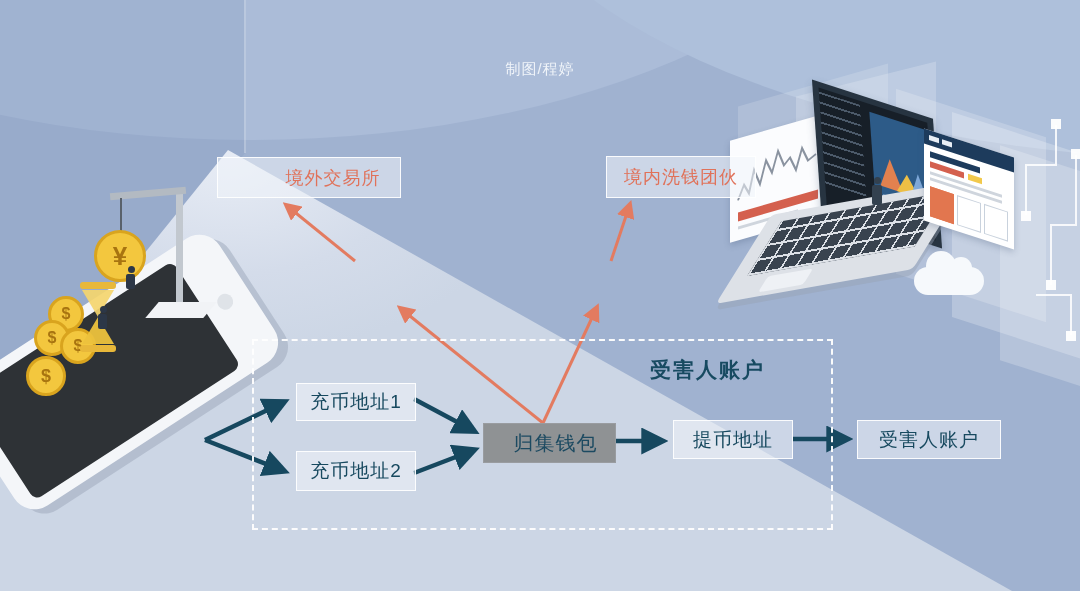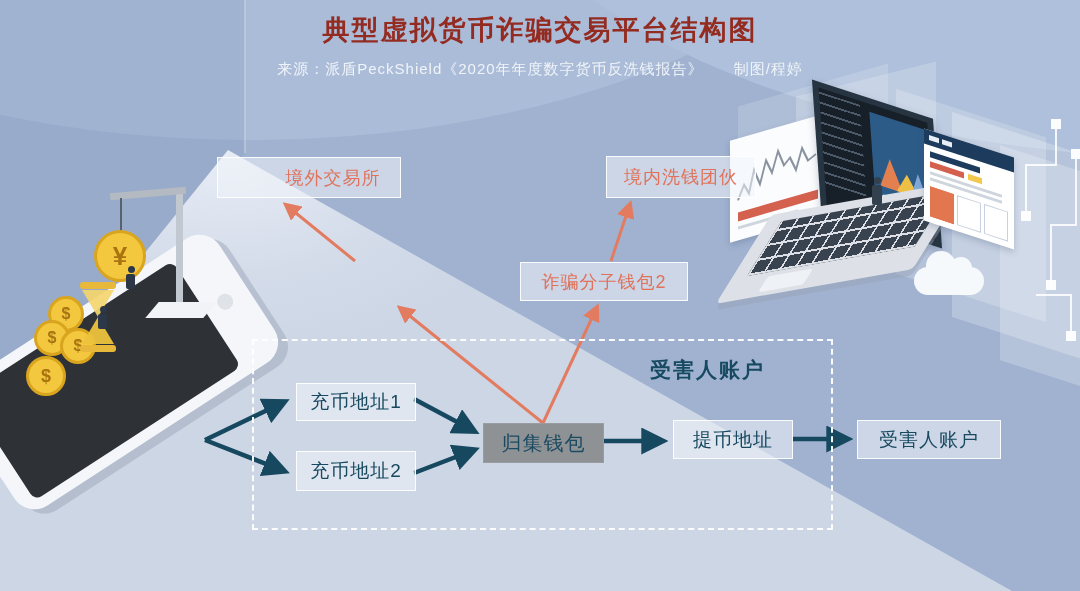--- a/index.html
+++ b/index.html
@@ -38,21 +38,21 @@
     position:absolute;left:252px;top:339px;width:577px;height:187px;
     border:2px dashed rgba(255,255,255,0.95);
   }
   .node{
     position:absolute;display:flex;align-items:center;justify-content:center;
     background:rgba(240,244,250,0.55);border:1px solid rgba(255,255,255,0.9);
     white-space:nowrap;letter-spacing:1px;
   }
   .node.orange{color:#e0725a;font-size:18px;}
   .node.teal{color:#17495f;font-size:19px;}
-  .node.gray{background:#8f9294;border:1px solid #999ca0;color:#1c4a61;font-size:20px;}
+  .node.gray{background:#8f9294;border:1px solid #999ca0;color:#1c4a61;font-size:20px;padding-left:12px;}
   .plabel{position:absolute;color:#174a61;font-weight:700;font-size:21px;letter-spacing:2px;}
   #arrows{position:absolute;left:0;top:0;pointer-events:none;}
   
   .scene{position:absolute;}
   .phone-scene{left:0;top:180px;width:260px;height:330px;}
   .phone-body{
     position:absolute;left:-38px;top:118px;width:310px;height:148px;border-radius:24px;
     background:#f4f6f9;transform:rotate(-33deg);
     box-shadow:6px 9px 0 rgba(160,172,190,0.55);
   }
@@ -263,26 +263,23 @@
       <path d="M355,261 L286,205" marker-end="url(#mO)"></path>
       <path d="M611,261 L630,204" marker-end="url(#mO)"></path>
     </g>
   </svg>
 
   <div class="platform-box"></div>
   <div class="plabel" style="left:650px;top:356px;">受害人账户</div>
 
   <div class="node orange" style="left:217px;top:157px;width:134px;height:39px;padding-left:48px;">境外交易所</div>
   <div class="node orange" style="left:566px;top:156px;width:148px;height:40px;margin-left:40px;">境内洗钱团伙</div>
-  <div class="node orange" style="left:520px;top:262px;width:166px;height:37px;">诈骗分子钱包2</div>
   <div class="node teal" style="left:296px;top:383px;width:118px;height:36px;">充币地址1</div>
   <div class="node teal" style="left:296px;top:451px;width:118px;height:38px;">充币地址2</div>
   <div class="node gray" style="left:483px;top:423px;width:119px;height:38px;">归集钱包</div>
   <div class="node teal" style="left:857px;top:420px;width:142px;height:37px;">受害人账户</div>
   <div class="node teal" style="left:673px;top:420px;width:118px;height:37px;">提币地址</div>
 
-  <div class="title">典型虚拟货币诈骗交易平台结构图</div>
   <div class="subtitle">
-    <span>来源：派盾PeckShield《2020年年度数字货币反洗钱报告》</span>
     <span>制图/程婷</span>
   </div>
 
 </div>
 
 </body></html>

